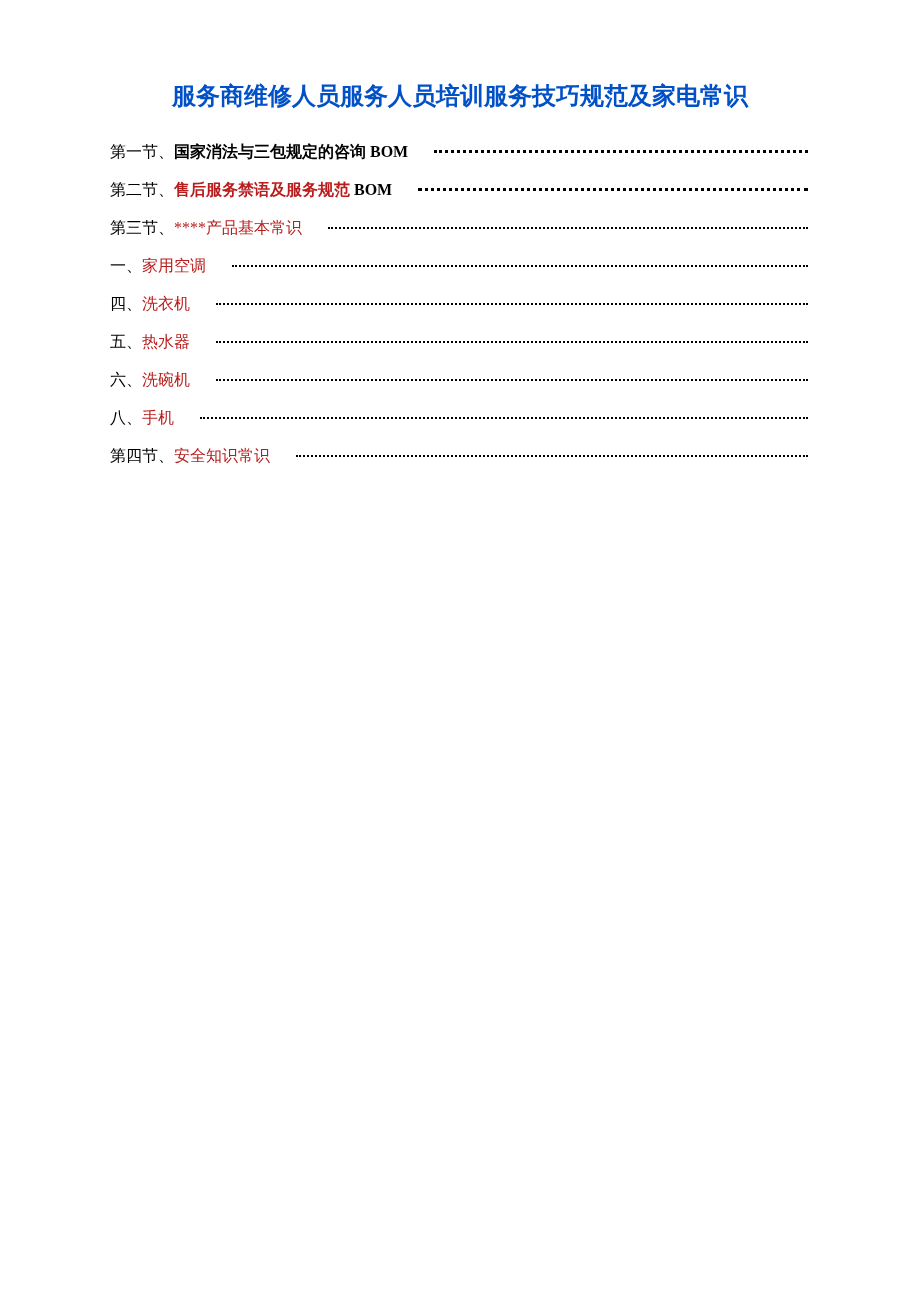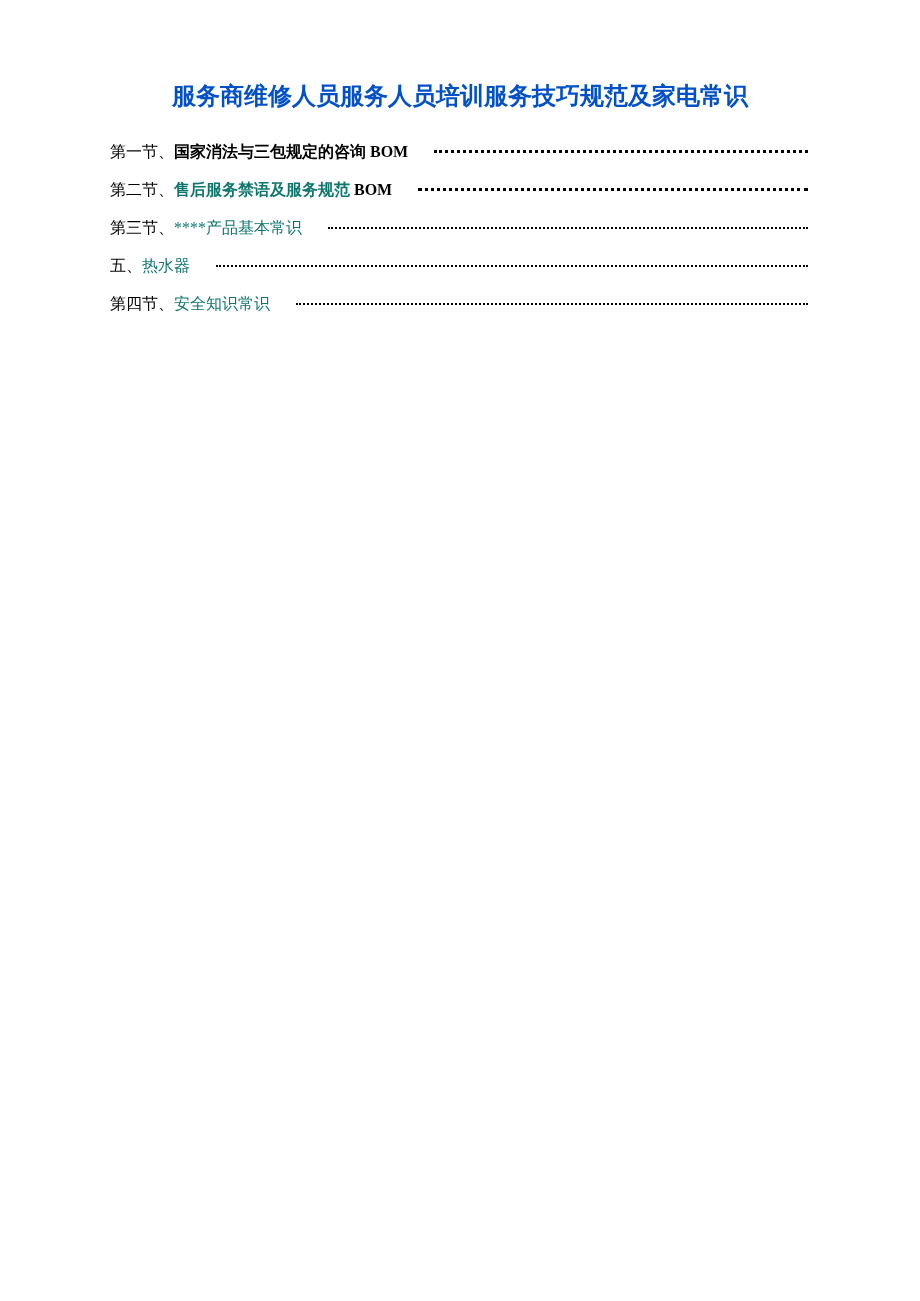--- a/index.html
+++ b/index.html
@@ -30,21 +30,21 @@
       display: flex;
       align-items: baseline;
       margin-bottom: 14px;
       line-height: 1.5;
       gap: 20px;
     }
     .toc-label {
       white-space: nowrap;
     }
     .toc-label .link-part {
-      color: #0f766e;
+      color: #b91c1c;
     }
     .toc-label .bold-part {
       font-weight: bold;
     }
     .toc-dots {
       flex: 1;
       border-bottom: 2px dotted #000000;
       margin-left: 6px;
       margin-right: 2px;
       position: relative;
@@ -70,30 +70,46 @@
   <div class="toc-entry">
     <span class="toc-label"><span>第二节、</span><span class="bold-part"><span class="link-part">售后服务禁语及服务规范</span><span> BOM </span></span></span>
     <span class="toc-dots bold"></span>
   </div>
 
   <div class="toc-entry">
     <span class="toc-label"><span>第三节、</span><span class="link-part">****产品基本常识</span></span>
     <span class="toc-dots"></span>
   </div>
 
+  <div class="toc-entry">
+    <span class="toc-label"><span>一、</span><span class="link-part">家用空调</span></span>
+    <span class="toc-dots"></span>
+  </div>
 
 
 
+  <div class="toc-entry">
+    <span class="toc-label"><span>四、</span><span class="link-part">洗衣机</span></span>
+    <span class="toc-dots"></span>
+  </div>
 
   <div class="toc-entry">
     <span class="toc-label"><span>五、</span><span class="link-part">热水器</span></span>
     <span class="toc-dots"></span>
   </div>
 
+  <div class="toc-entry">
+    <span class="toc-label"><span>六、</span><span class="link-part">洗碗机</span></span>
+    <span class="toc-dots"></span>
+  </div>
 
 
+  <div class="toc-entry">
+    <span class="toc-label"><span>八、</span><span class="link-part">手机</span></span>
+    <span class="toc-dots"></span>
+  </div>
 
   <div class="toc-entry">
     <span class="toc-label"><span>第四节、</span><span class="link-part">安全知识常识</span></span>
     <span class="toc-dots"></span>
   </div>
 
 </div>
 
 </body></html>

